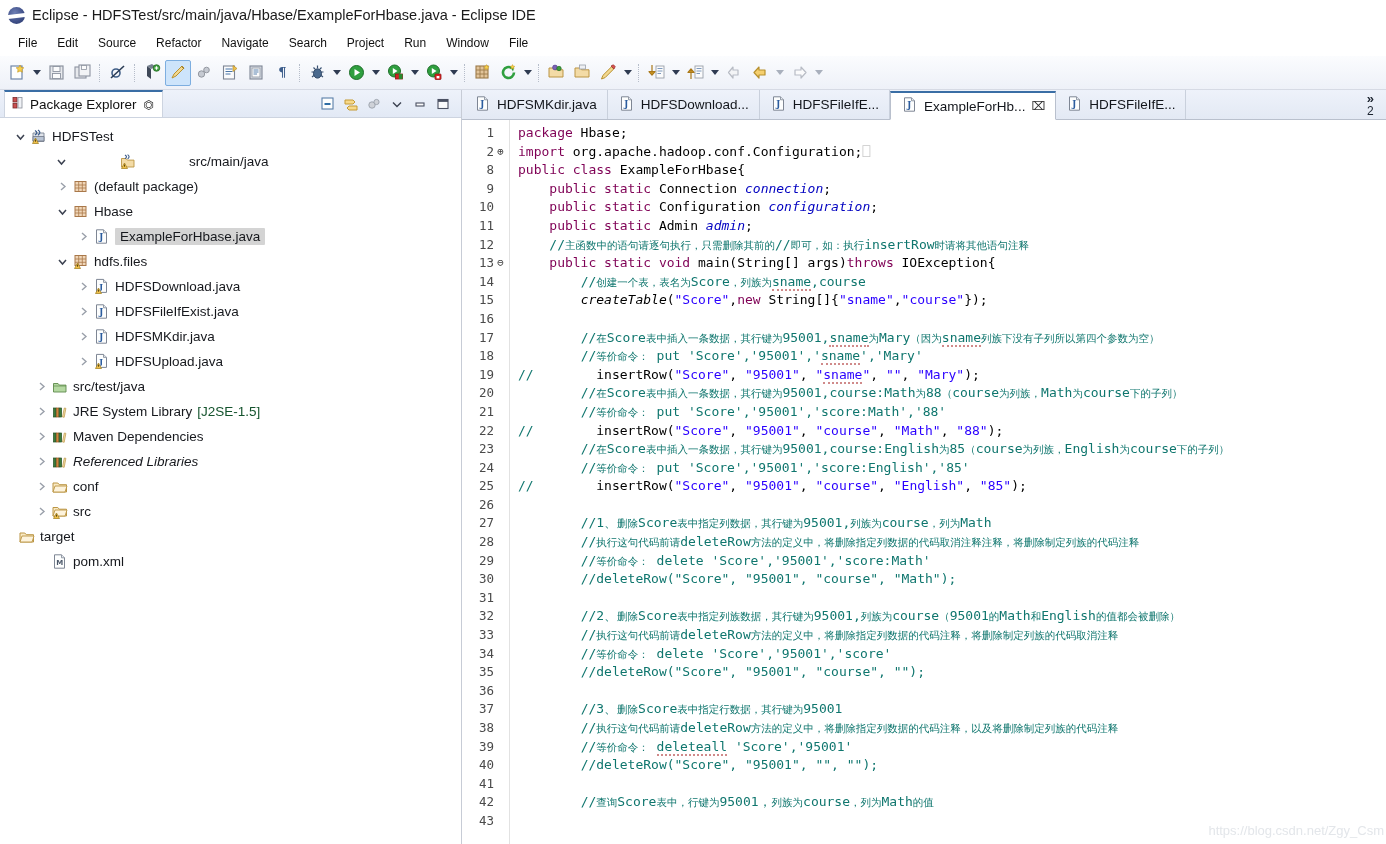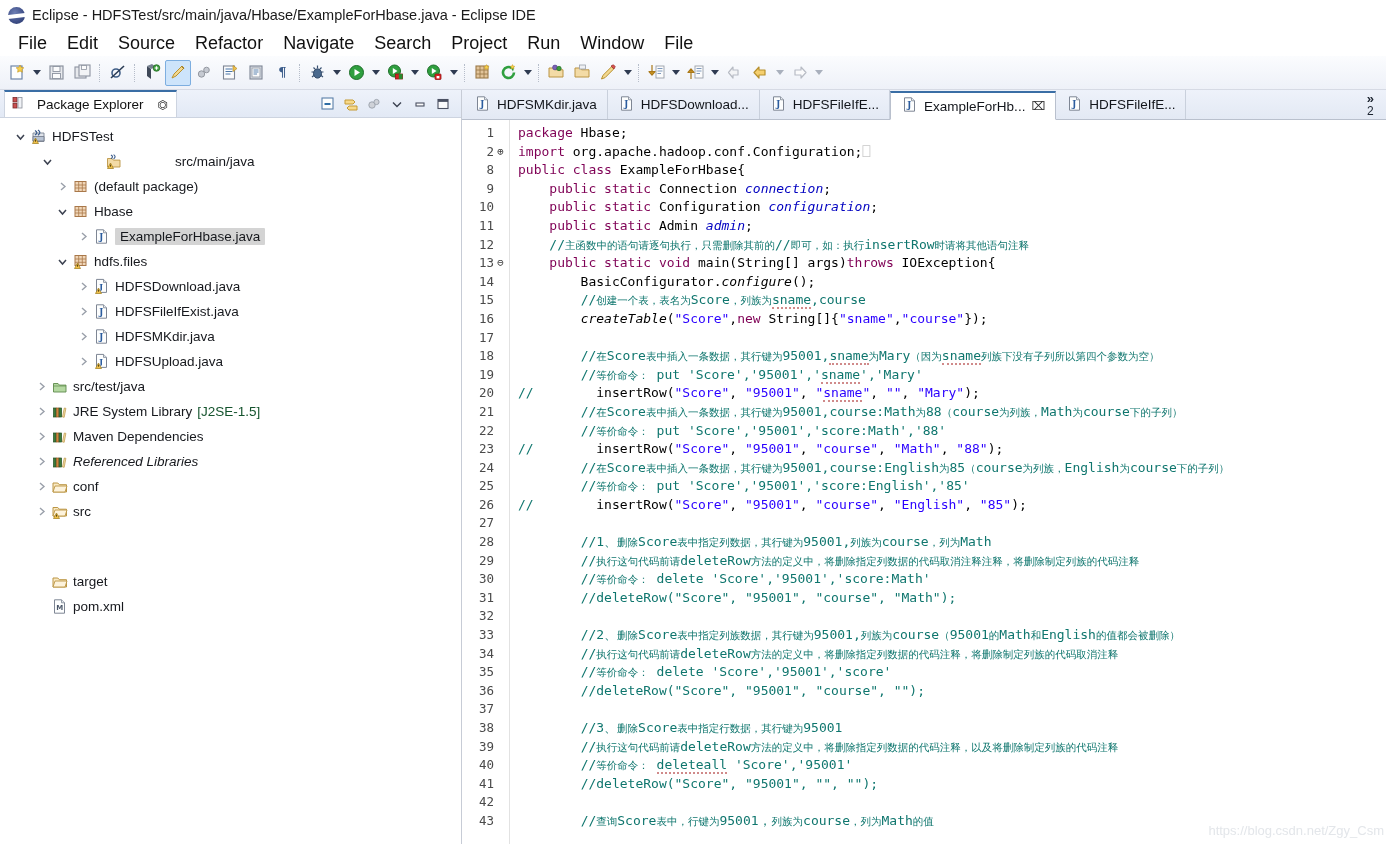--- a/index.html
+++ b/index.html
@@ -41,21 +41,21 @@
     transform: skewY(-6deg);
   }
   .title-text { white-space: nowrap; }
 
   
   .menubar {
     height: 26px; flex: 0 0 26px;
     display: flex; align-items: center;
     padding-left: 8px;
     background: #ffffff;
-    font-size: 18px; color: #111;
+    font-size: 12px; color: #111;
   }
   .menubar .mi {
     padding: 2px 10px; cursor: default; white-space: nowrap;
   }
 
   
   .toolbar {
     height: 34px; flex: 0 0 34px;
     display: flex; align-items: center;
     padding: 0 4px;
@@ -99,21 +99,21 @@
     border-right: 1px solid #c7ccd6;
   }
   .exp-header {
     height: 28px; flex: 0 0 28px;
     display: flex; align-items: center;
     background: linear-gradient(#eef2fa, #e2e9f5);
     border-bottom: 1px solid #cdd4e0;
     padding: 0 4px;
   }
   .exp-tab {
-    display: flex; align-items: center; gap: 12px;
+    display: flex; align-items: center; gap: 5px;
     height: 27px; padding: 0 8px 0 6px;
     background: #ffffff;
     border: 1px solid #cdd4e0; border-bottom: none;
     border-top: 2px solid #3a6ea5;
     font-size: 13.5px; color: #111;
     white-space: nowrap;
   }
   .exp-tab .pin { font-size: 12px; color: #2b2b2b; margin-left: 2px; }
   .exp-tools {
     margin-left: auto; display: flex; align-items: center; gap: 3px;
@@ -494,21 +494,21 @@
                 <path d="M3 5 h11 v8.5 H3z" fill="#dfe3ea" stroke="#7e8694" stroke-width="0.9"></path>
                 <path d="M5 2.5 c2.5 1.5 2.5 3 0 4.5" fill="none" stroke="#3b5c8c" stroke-width="1.2"></path>
                 <path d="M8 2 c2.5 1.8 2.5 3.3 0 5.2" fill="none" stroke="#3b5c8c" stroke-width="1.2"></path>
                 <path d="M3 8.5 h11 v4.5 H3z" fill="#b9c4d4" stroke="#6e7786" stroke-width="0.8"></path>
                 <path d="M2.5 15.5 l3-5.5 3 5.5z" fill="#f0c14b" stroke="#9c7a1a" stroke-width="0.7"></path>
                 <rect x="5.1" y="11.6" width="0.9" height="2.1" fill="#4a3a10"></rect>
               </svg>
             </span>
             <span class="label">HDFSTest</span>
           </div>
-          <div class="row" style="padding-left: 39px; gap: 48px;">
+          <div class="row" style="padding-left: 53px; gap: 48px;">
             <span class="twisty">
               <svg width="11" height="11" viewBox="0 0 11 11">
                 <path d="M2 4 L5.5 8 9 4" fill="none" stroke="#3c4251" stroke-width="1.5"></path>
               </svg>
             </span>
             <span class="icon">
               <svg width="17" height="17" viewBox="0 0 17 17">
                 <path d="M2.5 14 V5.5 h4.5 l1.4 1.6 H15 V14z" fill="#f3dba6" stroke="#bb9544" stroke-width="0.9"></path>
                 <path d="M6 2 c2 1.2 2 2.5 0 3.8" fill="none" stroke="#3b5c8c" stroke-width="1.1"></path>
                 <path d="M8.6 1.6 c2 1.4 2 2.8 0 4.3" fill="none" stroke="#3b5c8c" stroke-width="1.1"></path>
@@ -727,21 +727,21 @@
             <span class="icon">
               <svg width="17" height="17" viewBox="0 0 17 17">
                 <path d="M2 13 V4.5 h4.8 l1.5 1.7 H15.5 V13z" fill="#f9e9c3" stroke="#bb9544" stroke-width="1"></path>
                 <path d="M2 13 l2-6 h12 l-2 6z" fill="#fdf3dc" stroke="#bb9544" stroke-width="0.9"></path>
                 <path d="M2.5 15.5 l3-5.5 3 5.5z" fill="#f0c14b" stroke="#9c7a1a" stroke-width="0.7"></path>
                 <rect x="5.1" y="11.6" width="0.9" height="2.1" fill="#4a3a10"></rect>
               </svg>
             </span>
             <span class="label">src</span>
           </div>
-          <div class="row" style="padding-left: 33px; margin-top: 45px;">
+          <div class="row" style="">
             <span class="twisty"></span>
             <span class="icon">
               <svg width="17" height="17" viewBox="0 0 17 17">
                 <path d="M2 14 V5 h4.8 l1.5 1.7 H15.5 V14z" fill="#f9e9c3" stroke="#bb9544" stroke-width="1"></path>
                 <path d="M2 14 l2-6 h12 l-2 6z" fill="#fdf3dc" stroke="#bb9544" stroke-width="0.9"></path>
               </svg>
             </span>
             <span class="label">target</span>
           </div>
           <div class="row" style="padding-left: 33px;">
@@ -963,21 +963,20 @@
           </div>
         <div class="codelines" id="codelines">
             <div class="cline"><span class="kw">package</span> Hbase;</div>
             <div class="cline"><span class="kw">import</span> org.apache.hadoop.conf.Configuration;<span style="color:#c8c8c8">⎕</span></div>
             <div class="cline"><span class="kw">public class</span> ExampleForHbase{</div>
             <div class="cline">    <span class="kw">public static</span> Connection <span class="fld">connection</span>;</div>
             <div class="cline">    <span class="kw">public static</span> Configuration <span class="fld">configuration</span>;</div>
             <div class="cline">    <span class="kw">public static</span> Admin <span class="fld">admin</span>;</div>
             <div class="cline">    <span class="cmt">//<span class="cmt-cn">主函数中的语句请逐句执行，只需删除其前的</span>//<span class="cmt-cn">即可，如：执行</span>insertRow<span class="cmt-cn">时请将其他语句注释</span></span></div>
             <div class="cline">    <span class="kw">public static void</span> main(String[] args)<span class="kw">throws</span> IOException{</div>
-            <div class="cline">        BasicConfigurator.<span class="mth">configure</span>();</div>
             <div class="cline">        <span class="cmt">//<span class="cmt-cn">创建一个表，表名为</span>Score<span class="cmt-cn">，列族为</span><span class="sq">sname</span>,course</span></div>
             <div class="cline">        <span class="mth">createTable</span>(<span class="str">"Score"</span>,<span class="kw">new</span> String[]{<span class="str">"sname"</span>,<span class="str">"course"</span>});</div>
             <div class="cline">&nbsp;</div>
             <div class="cline">        <span class="cmt">//<span class="cmt-cn">在</span>Score<span class="cmt-cn">表中插入一条数据，其行键为</span>95001,<span class="sq">sname</span><span class="cmt-cn">为</span>Mary<span class="cmt-cn">（因为</span><span class="sq">sname</span><span class="cmt-cn">列族下没有子列所以第四个参数为空）</span></span></div>
             <div class="cline">        <span class="cmt">//<span class="cmt-cn">等价命令：</span> put 'Score','95001','<span class="sq">sname</span>','Mary'</span></div>
             <div class="cline"><span class="cmt">//</span>        insertRow(<span class="str">"Score"</span>, <span class="str">"95001"</span>, <span class="str">"<span class="sq">sname</span>"</span>, <span class="str">""</span>, <span class="str">"Mary"</span>);</div>
             <div class="cline">        <span class="cmt">//<span class="cmt-cn">在</span>Score<span class="cmt-cn">表中插入一条数据，其行键为</span>95001,course:Math<span class="cmt-cn">为</span>88<span class="cmt-cn">（</span>course<span class="cmt-cn">为列族，</span>Math<span class="cmt-cn">为</span>course<span class="cmt-cn">下的子列）</span></span></div>
             <div class="cline">        <span class="cmt">//<span class="cmt-cn">等价命令：</span> put 'Score','95001','score:Math','88'</span></div>
             <div class="cline"><span class="cmt">//</span>        insertRow(<span class="str">"Score"</span>, <span class="str">"95001"</span>, <span class="str">"course"</span>, <span class="str">"Math"</span>, <span class="str">"88"</span>);</div>
             <div class="cline">        <span class="cmt">//<span class="cmt-cn">在</span>Score<span class="cmt-cn">表中插入一条数据，其行键为</span>95001,course:English<span class="cmt-cn">为</span>85<span class="cmt-cn">（</span>course<span class="cmt-cn">为列族，</span>English<span class="cmt-cn">为</span>course<span class="cmt-cn">下的子列）</span></span></div>

